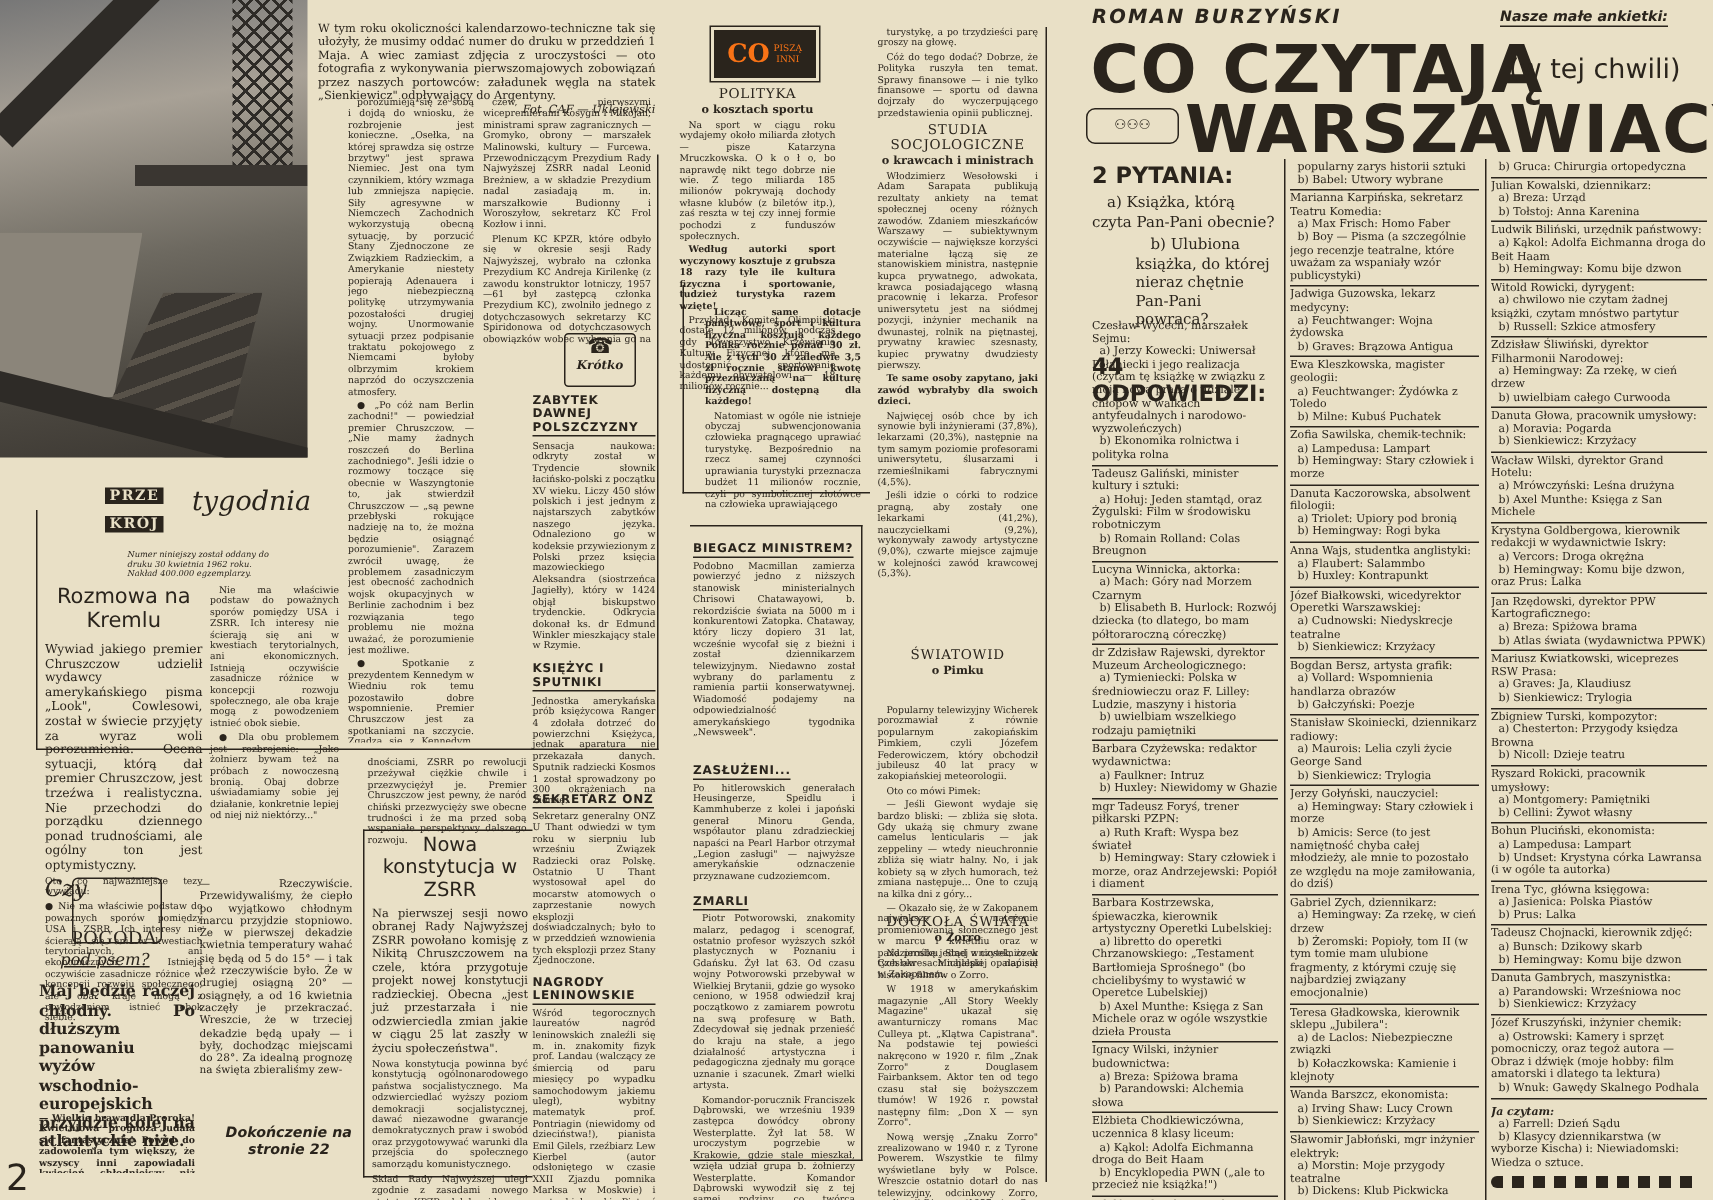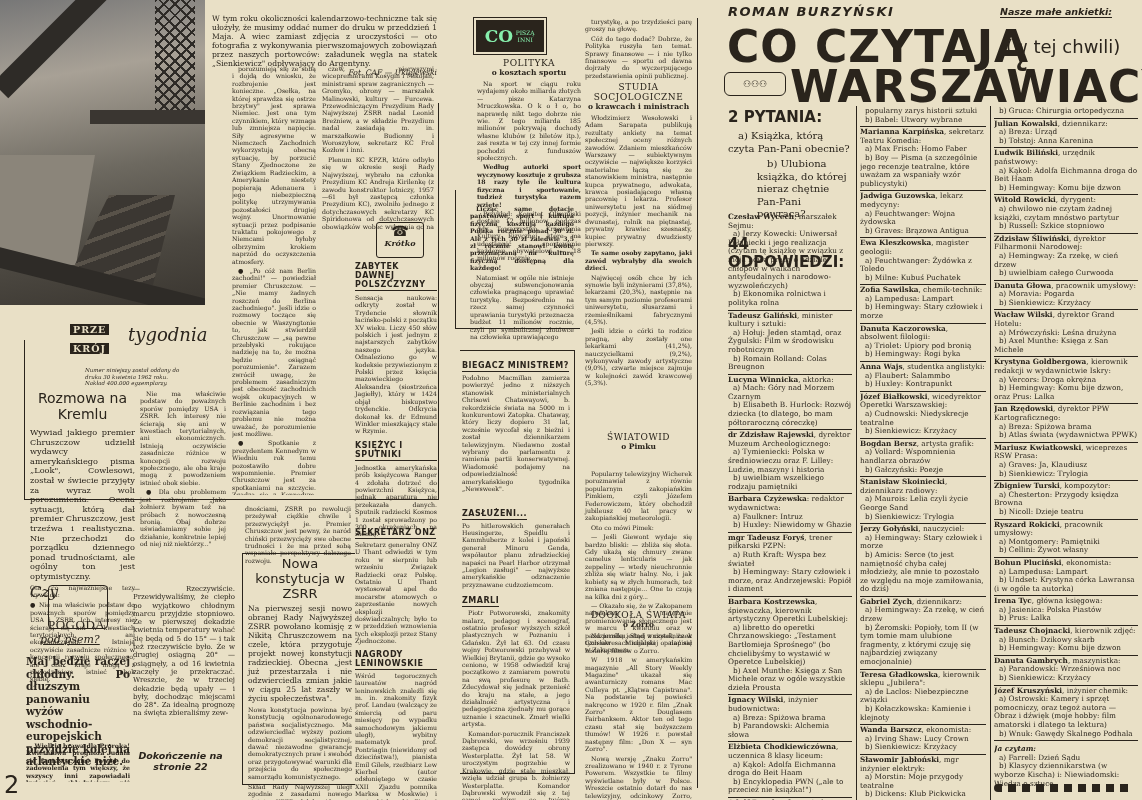--- a/index.html
+++ b/index.html
@@ -20,21 +20,21 @@
   .photo .bridge{position:absolute;left:90px;top:110px;width:115px;height:14px;background:#3a3631;}
   .photo .hull{position:absolute;left:0;top:155px;width:95px;height:110px;background:#8b857a;clip-path:polygon(0 0,100% 0,80% 100%,0 100%);}
   .photo .wagons{position:absolute;left:65px;top:195px;width:110px;height:90px;background:repeating-linear-gradient(160deg,#3b3732 0 14px,#585249 14px 18px);clip-path:polygon(40% 0,100% 0,80% 100%,0 100%);}
   .photo .beam2{position:absolute;left:-10px;top:275px;width:240px;height:20px;background:#2e2b27;transform:rotate(14deg);}
   
   .przekroj{font-family:"DejaVu Serif",serif;font-weight:bold;color:#e9e0c6;background:#2a241c;font-size:9.5px;padding:0 3px;letter-spacing:1px;display:inline-block;}
   .tyg{font-family:"DejaVu Serif",serif;font-style:italic;font-size:18px;}
   .pogoda-box{border:1.5px solid #2a241c;width:58px;height:42px;border-radius:4px;}
   .bigtitle{font-family:"DejaVu Sans",sans-serif;font-weight:bold;color:#2a241c;}
   .entry{border-bottom:1.3px solid #2a241c;padding:1px 0 2px 0;font-size:7.3px;line-height:8.6px;}
-  .entry .n{font-weight:bold;}
+  .entry .n{font-weight:normal;}
   .entry div{text-indent:5px;}
   .col-frame{border:1.5px solid #2a241c;}
 </style>
 </head>
 <body>
 
 <div class="abs photo">
   <div class="beam1"></div>
     <div class="crane"></div>
     <div class="bridge"></div>
@@ -113,29 +113,29 @@
   <div class="i" style="position:absolute;left:0;top:0;font-size:15px;">Czy</div>
   <div class="pogoda-box" style="position:absolute;left:18px;top:2px;"></div>
   <div style="position:absolute;left:18px;top:34px;font-family:Liberation Serif, serif;font-size:13px;letter-spacing:0.5px;">POGODA</div>
   <div class="i" style="position:absolute;left:10px;top:50px;font-size:11px;text-decoration:underline;">pod psem?</div>
 </div>
 <div class="abs b" style="left:26px;top:655px;width:104px;font-size:10.5px;line-height:12.5px;text-align:justify;">Maj będzie raczej chłodny. Po dłuższym panowaniu wyżów wschodnio-europejskich przyjdzie kolej na atlantyckie niże.</div>
 <div class="abs tiny b" style="left:26px;top:742px;width:104px;height:40px;overflow:hidden;">— Wielkie brawa dla Proroka! Kwietniowa prognoza udała się fantastycznie! Powód do zadowolenia tym większy, że wszyscy inni zapowiadali kwiecień chłodniejszy niż normalnie. Co więcej, sprawdziła się nasza prognoza nie tylko jako całość — że kwiecień będzie cieplejszy niż zwykle — ale także w szczegółowym harmonogramie.</div>
 <div class="abs" style="left:133px;top:585px;width:102px;font-size:7px;line-height:8.3px;text-align:justify;height:160px;overflow:hidden;">
   <span>— Rzeczywiście. Przewidywaliśmy, że ciepło po wyjątkowo chłodnym marcu przyjdzie stopniowo. Że w pierwszej dekadzie kwietnia temperatury wahać się będą od 5 do 15° — i tak też rzeczywiście było. Że w drugiej osiągną 20° — osiągnęły, a od 16 kwietnia zaczęły je przekraczać. Wreszcie, że w trzeciej dekadzie będą upały — i były, dochodząc miejscami do 28°. Za idealną prognozę na święta zbieraliśmy zew-</span>
 </div>
-<div class="abs b i" style="left:133px;top:750px;width:95px;font-family:'DejaVu Sans',sans-serif;font-size:9.5px;line-height:11px;text-align:center;">Dokończenie na stronie 22</div>
+<div class="abs b i" style="left:145px;top:750px;width:95px;font-family:'DejaVu Sans',sans-serif;font-size:9.5px;line-height:11px;text-align:center;">Dokończenie na stronie 22</div>
 <div class="abs" style="left:4px;top:772px;font-family:'DejaVu Sans',sans-serif;font-size:24px;line-height:26px;">2</div>
 
-<div class="abs" style="left:474px;top:18px;width:68px;height:32px;background:#2a241c;color:#86efac;border:2px double #e9e0c6;outline:1.5px solid #2a241c;display:flex;align-items:center;justify-content:center;gap:2px;">
+<div class="abs" style="left:474px;top:18px;width:68px;height:32px;background:#2a241c;color:#f97316;border:2px double #e9e0c6;outline:1.5px solid #2a241c;display:flex;align-items:center;justify-content:center;gap:2px;">
   <span style="font-size:17px;font-weight:bold;">CO</span>
   <span style="font-size:6px;line-height:7px;width:20px;text-align:center;">PISZĄ INNI</span>
 </div>
 
-<div class="abs" style="left:477px;top:58px;width:104px;">
+<div class="abs" style="left:453px;top:58px;width:104px;">
   <div class="serif-cap">POLITYKA</div>
   <div class="sub-b" style="margin-bottom:3px;">o kosztach sportu</div>
   <div class="tiny">
     <p>Na sport w ciągu roku wydajemy około miliarda złotych — pisze Katarzyna Mruczkowska. O k o ł o, bo naprawdę nikt tego dobrze nie wie. Z tego miliarda 185 milionów pokrywają dochody własne klubów (z biletów itp.), zaś reszta w tej czy innej formie pochodzi z funduszów społecznych.</p>
     <p class="b">Według autorki sport wyczynowy kosztuje z grubsza 18 razy tyle ile kultura fizyczna i sportowanie, tudzież turystyka razem wzięte!</p>
     <p>Przykład: Komitet Olimpijski dostaje 12 milionów, podczas gdy Towarzystwo Krzewienia Kultury Fizycznej, które ma udostępnić sportowanie każdemu obywatelowi — 18 milionów rocznie...</p>
   </div>
 </div>
 <div class="abs" style="left:455px;top:190px;width:124px;height:138px;border-left:1.5px solid #2a241c;border-bottom:1.5px solid #2a241c;"></div>
 <div class="abs tiny" style="left:470px;top:205px;width:104px;">
@@ -249,21 +249,21 @@
 </div>
 
 <div class="abs vrule" style="left:990px;top:106px;height:694px;"></div>
 
 <div class="abs" style="left:994px;top:106px;width:144px;height:694px;overflow:hidden;">
   <div class="entry">
       <div>b) Gruca: Chirurgia ortopedyczna</div>
     </div>
   <div class="entry"><span class="n">Julian Kowalski</span><span>, dziennikarz:</span><div>a) Breza: Urząd</div><div>b) Tołstoj: Anna Karenina</div></div>
   <div class="entry"><span class="n">Ludwik Biliński</span><span>, urzędnik państwowy:</span><div>a) Kąkol: Adolfa Eichmanna droga do Beit Haam</div><div>b) Hemingway: Komu bije dzwon</div></div>
-  <div class="entry"><span class="n">Witold Rowicki</span><span>, dyrygent:</span><div>a) chwilowo nie czytam żadnej książki, czytam mnóstwo partytur</div><div>b) Russell: Szkice stopniowo</div></div>
+  <div class="entry"><span class="n">Witold Rowicki</span><span>, dyrygent:</span><div>a) chwilowo nie czytam żadnej książki, czytam mnóstwo partytur</div><div>b) Russell: Szkice atmosfery</div></div>
   <div class="entry"><span class="n">Zdzisław Śliwiński</span><span>, dyrektor Filharmonii Narodowej:</span><div>a) Hemingway: Za rzekę, w cień drzew</div><div>b) uwielbiam całego Curwooda</div></div>
   <div class="entry"><span class="n">Danuta Głowa</span><span>, pracownik umysłowy:</span><div>a) Moravia: Pogarda</div><div>b) Sienkiewicz: Krzyżacy</div></div>
   <div class="entry"><span class="n">Wacław Wilski</span><span>, dyrektor Grand Hotelu:</span><div>a) Mrówczyński: Leśna drużyna</div><div>b) Axel Munthe: Księga z San Michele</div></div>
   <div class="entry"><span class="n">Krystyna Goldbergowa</span><span>, kierownik redakcji w wydawnictwie Iskry:</span><div>a) Vercors: Droga okrężna</div><div>b) Hemingway: Komu bije dzwon, oraz Prus: Lalka</div></div>
   <div class="entry"><span class="n">Jan Rzędowski</span><span>, dyrektor PPW Kartograficznego:</span><div>a) Breza: Spiżowa brama</div><div>b) Atlas świata (wydawnictwa PPWK)</div></div>
   <div class="entry"><span class="n">Mariusz Kwiatkowski</span><span>, wiceprezes RSW Prasa:</span><div>a) Graves: Ja, Klaudiusz</div><div>b) Sienkiewicz: Trylogia</div></div>
   <div class="entry"><span class="n">Zbigniew Turski</span><span>, kompozytor:</span><div>a) Chesterton: Przygody księdza Browna</div><div>b) Nicoll: Dzieje teatru</div></div>
   <div class="entry"><span class="n">Ryszard Rokicki</span><span>, pracownik umysłowy:</span><div>a) Montgomery: Pamiętniki</div><div>b) Cellini: Żywot własny</div></div>
   <div class="entry"><span class="n">Bohun Pluciński</span><span>, ekonomista:</span><div>a) Lampedusa: Lampart</div><div>b) Undset: Krystyna córka Lawransa (i w ogóle ta autorka)</div></div>
   <div class="entry"><span class="n">Irena Tyc</span><span>, główna księgowa:</span><div>a) Jasienica: Polska Piastów</div><div>b) Prus: Lalka</div></div>

